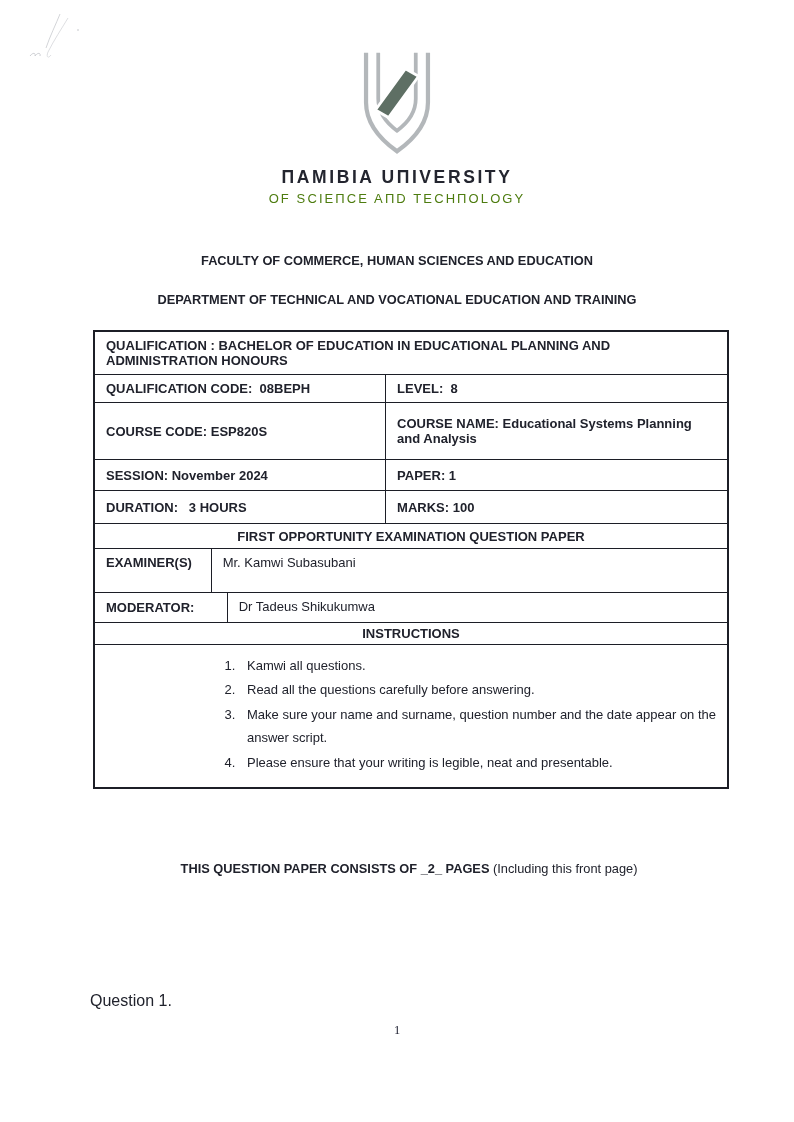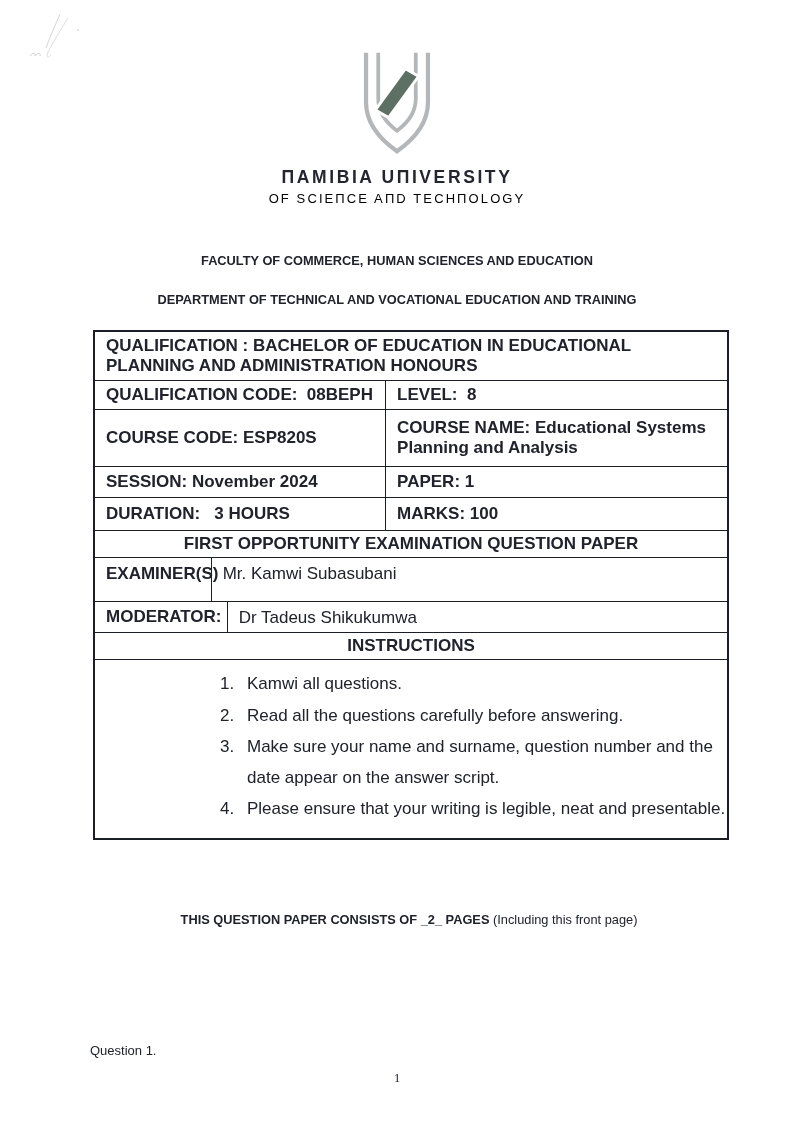--- a/index.html
+++ b/index.html
@@ -20,39 +20,39 @@
   .logo-block{padding-top:50px;text-align:center;}
   .shield-icon{display:block;margin:0 auto;}
   .brand-line1{
     margin-top:11px;
     font-size:17.5px;font-weight:700;letter-spacing:2.6px;
     color:#23252f;
   }
   .brand-line2{
     margin-top:3px;
     font-size:13px;font-weight:400;letter-spacing:2.1px;
-    color:#000000;
+    color:#4d7c0f;
   }
 
   .faculty-heading{
     margin-top:47px;text-align:center;
     font-size:12.8px;font-weight:700;
   }
   .department-heading{
     margin-top:24px;text-align:center;
     font-size:12.8px;font-weight:700;
   }
 
   
   .info-table{
     margin:23px 0 0 93px;
     width:636px;
     border:2.2px solid #1c1e26;
     box-sizing:border-box;
-    font-size:17px;
+    font-size:13px;
   }
   .t-row{display:grid;border-top:1.8px solid #1c1e26;box-sizing:border-box;}
   .t-row:first-child{border-top:none;}
   .t-row.wide{grid-template-columns:45.9% 54.1%;}
   .t-row.narrow{grid-template-columns:18.3% 81.7%;}
   .cell{
     padding:4px 11px;
     display:flex;align-items:center;
     white-space:pre-wrap;
     font-weight:700;
@@ -91,21 +91,21 @@
   
   .pages-note{
     margin-top:72px;text-align:center;
     font-size:12.8px;
   }
   .pages-note .bold{font-weight:700;margin-left:24px;}
   .pages-note .regular{font-weight:400;}
 
   .question-heading{
     margin:116px 0 0 90px;
-    font-size:13px;font-weight:400;
+    font-size:16px;font-weight:400;
   }
   .page-number{
     margin-top:13px;text-align:center;
     font-family:"Liberation Serif", serif;
     font-size:12.5px;color:#1b1d2e;
   }
 </style>
 </head>
 <body>
 

